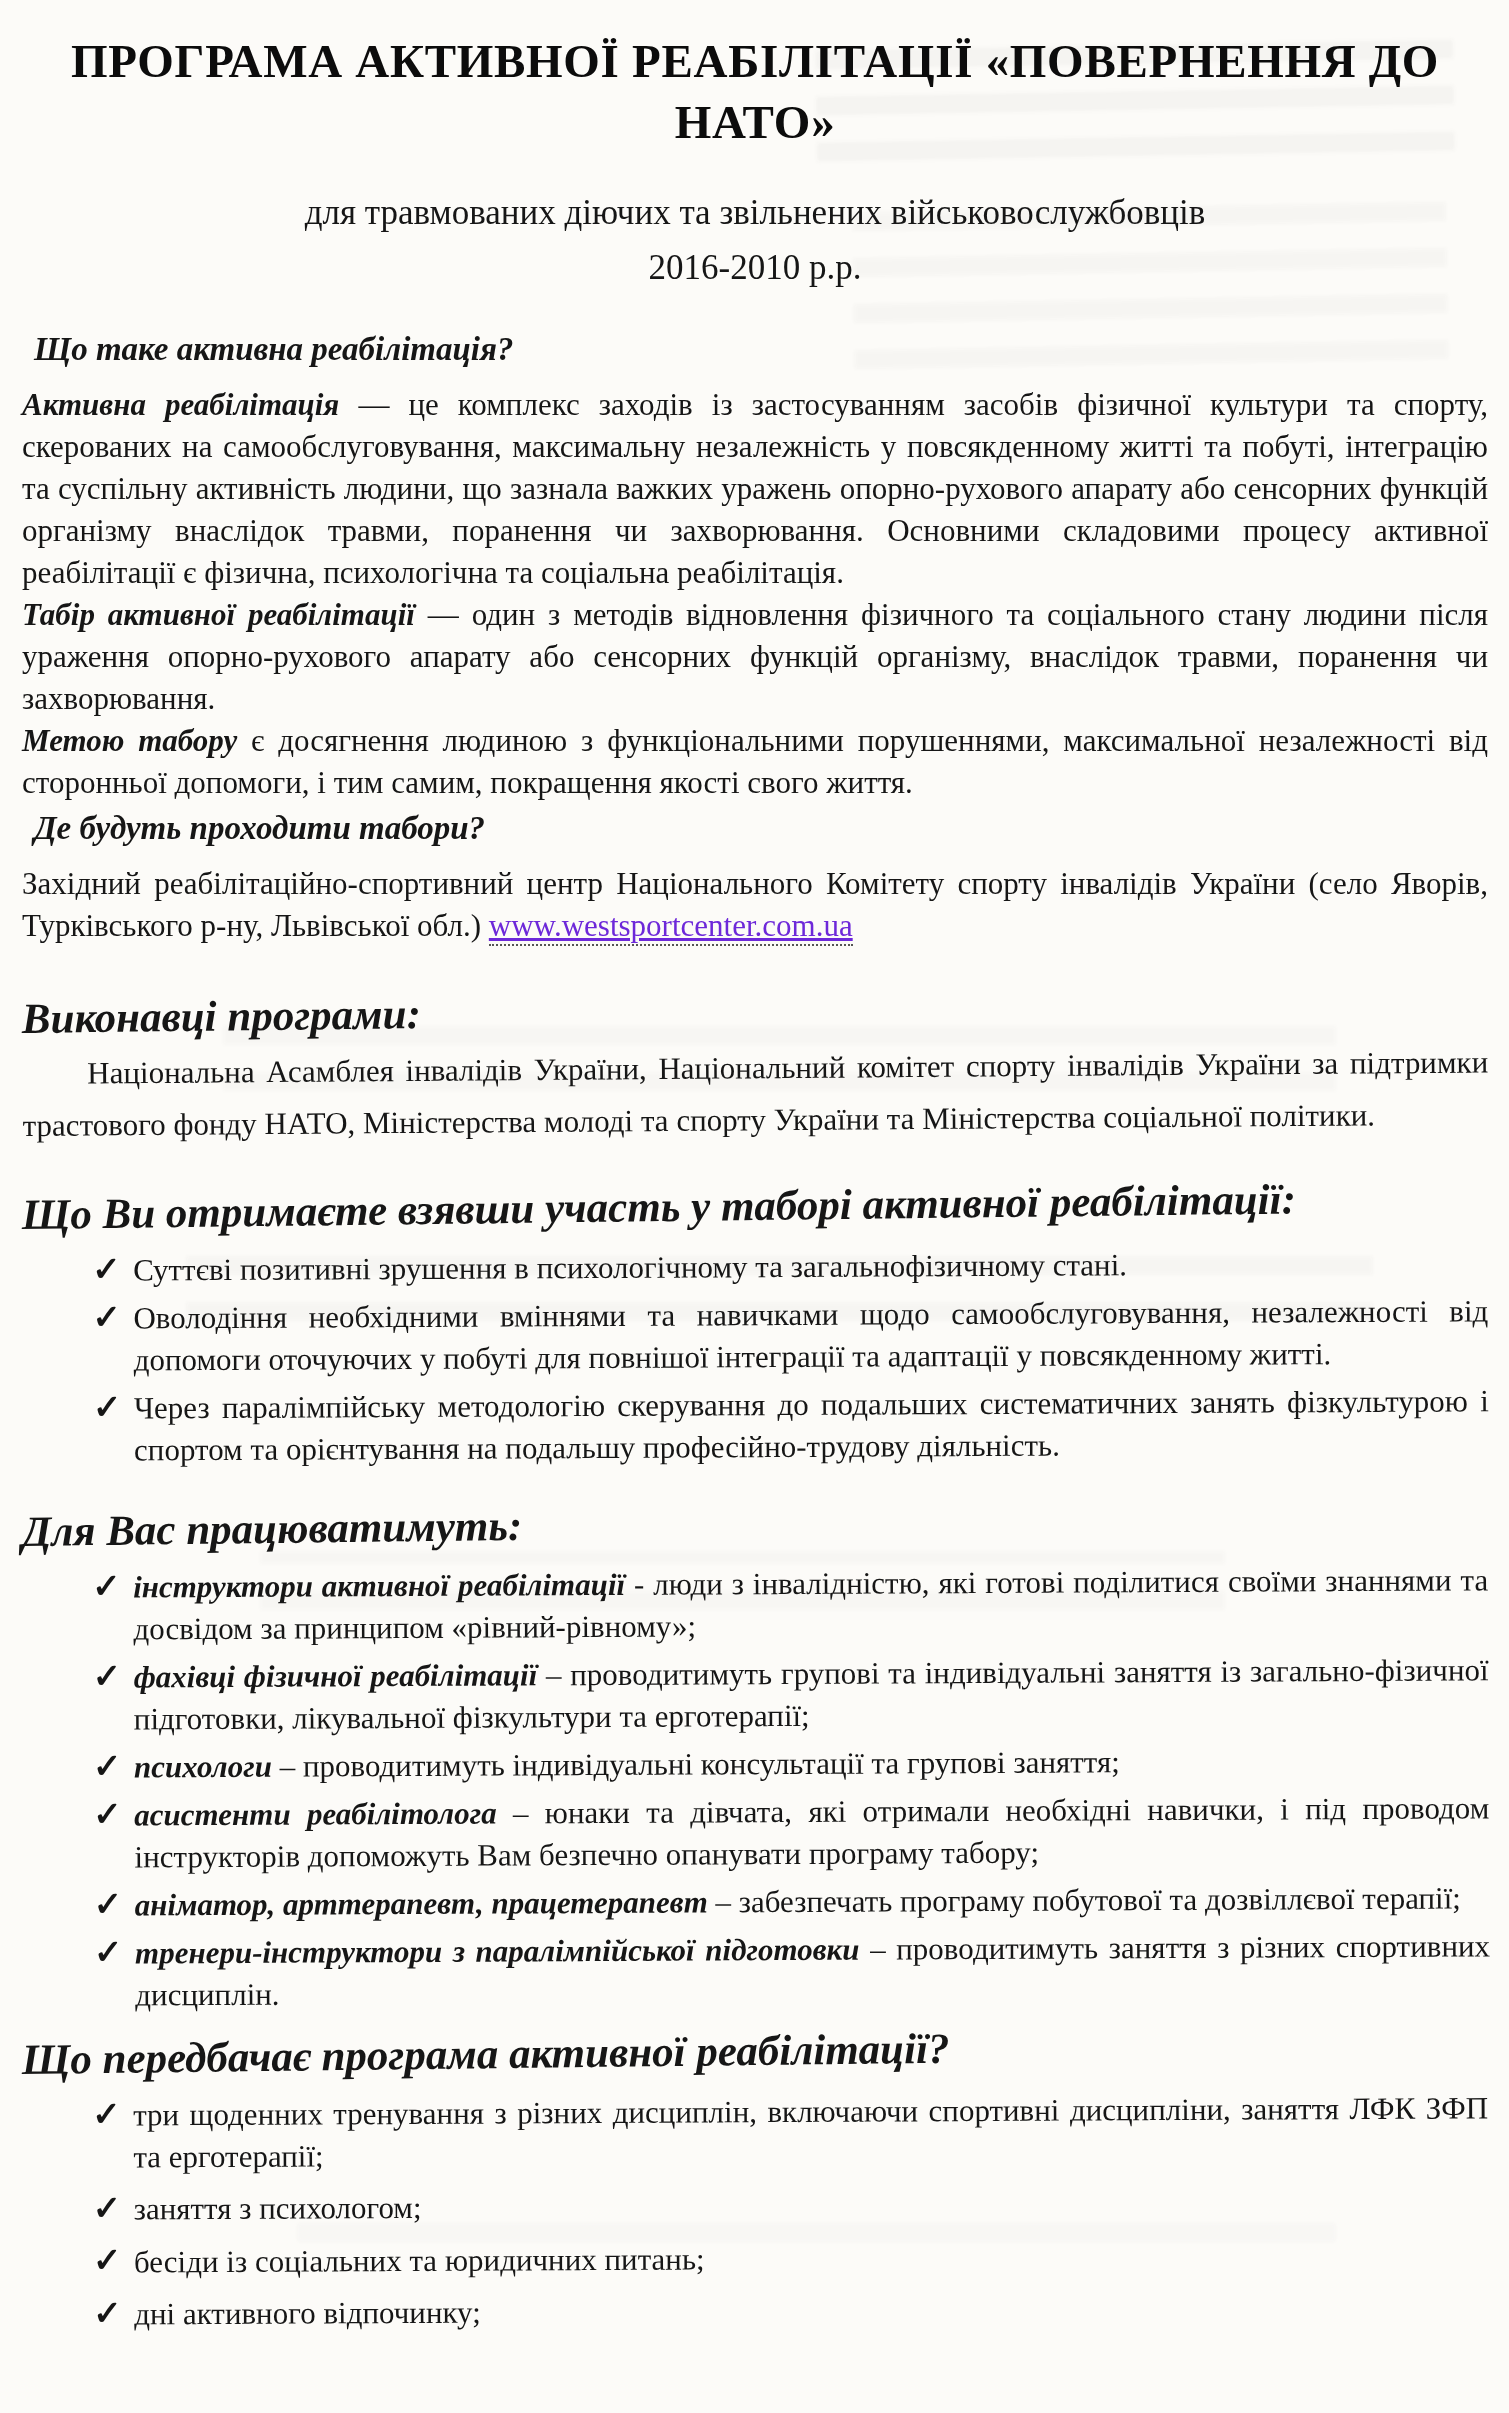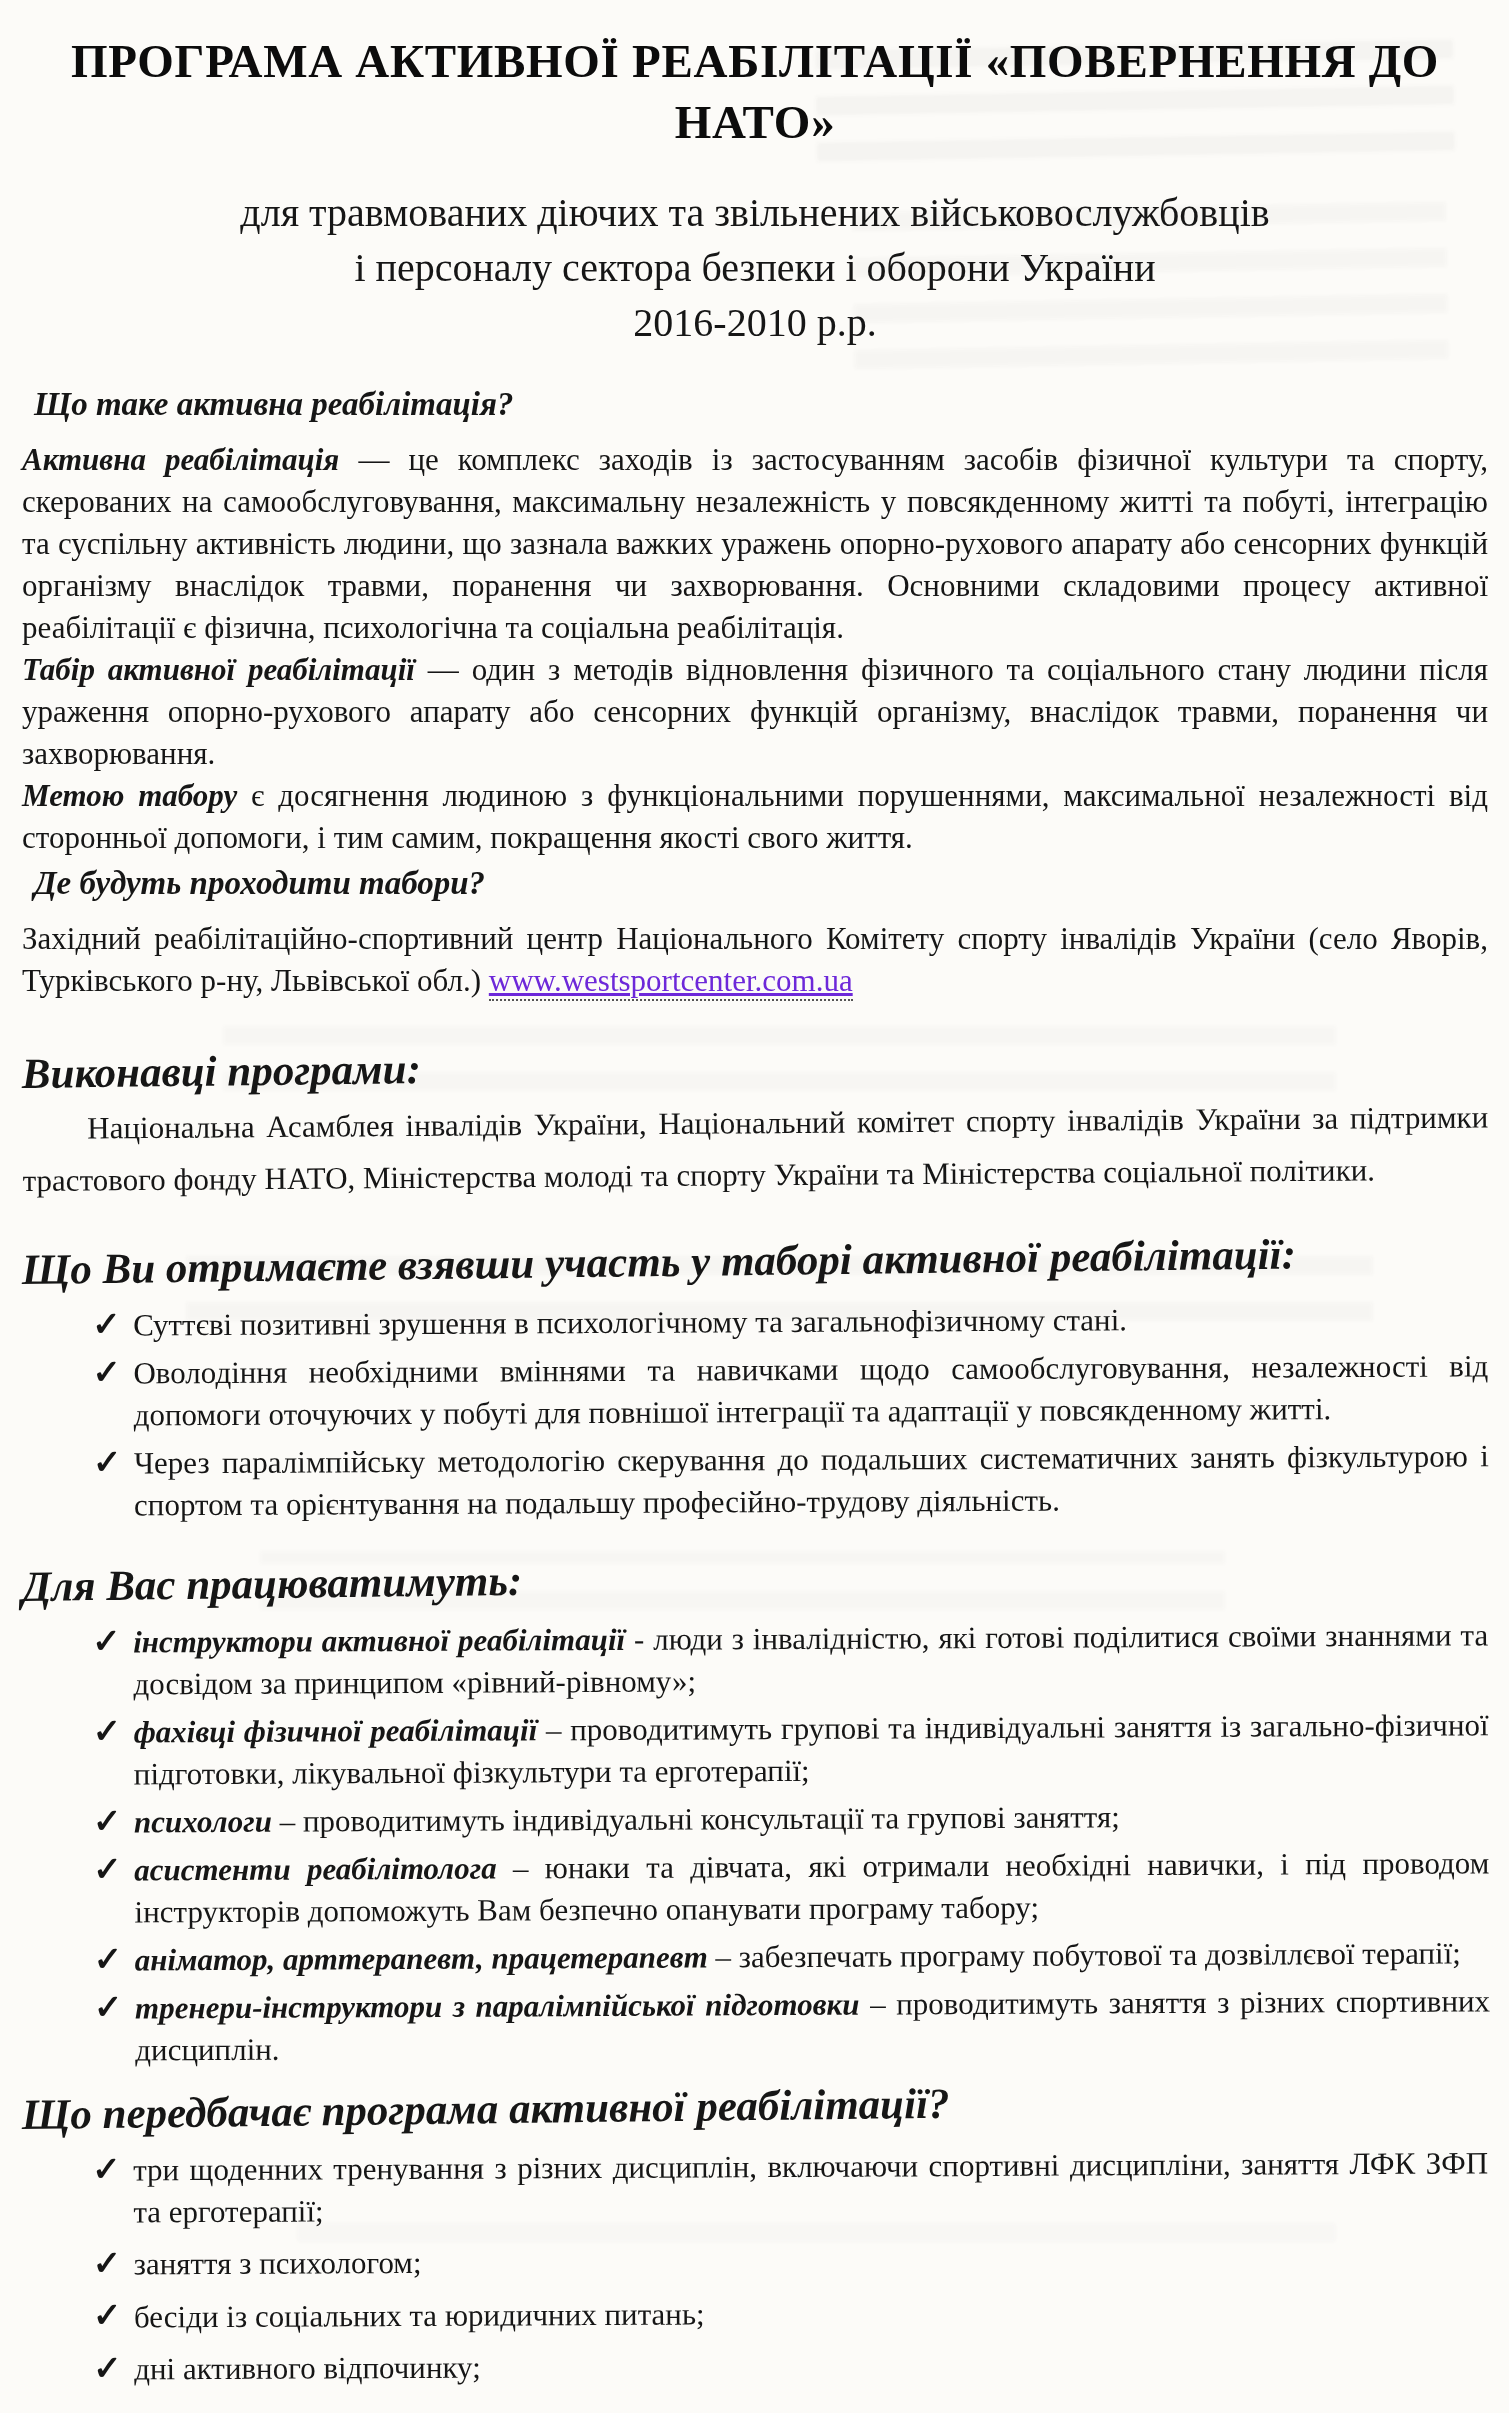--- a/index.html
+++ b/index.html
@@ -5,21 +5,21 @@
   html,body{margin:0;padding:0;background:#777;}
   .page{
     position:relative; width:1510px; height:2413px; overflow:hidden;
     background:#fcfbf8; color:#161616;
     font-family:"Liberation Serif", serif;
   }
   .content{padding:0 22px 0 22px; position:relative; z-index:2;}
 
   .title{font-size:47px; line-height:61px; font-weight:bold; text-align:center; color:#0c0c0c; letter-spacing:0.7px;}
   .title .tline{display:block;}
-  .subtitle{margin-top:4.5px; font-size:40px; line-height:55px; text-align:center;}
+  .subtitle{margin-top:4.5px; font-size:35px; line-height:55px; text-align:center;}
 
   .h-small{font-size:33px; line-height:46px; font-weight:bold; font-style:italic; margin:12px;}
   .h-small.first{margin-top:31px;}
   .h-small.where{margin-top:1.5px;}
 
   .body-p{margin:0; font-size:31px; line-height:42px; text-align:justify;}
   .lead{font-weight:bold; font-style:italic;}
 
   .link{color:#6d28d9; text-decoration:underline; border-bottom:2.2px dotted #555; padding-bottom:0.7px; cursor:pointer;}
 
@@ -63,21 +63,20 @@
 
   <div class="content">
 
     <h1 class="title">
       <span class="tline">ПРОГРАМА АКТИВНОЇ РЕАБІЛІТАЦІЇ «ПОВЕРНЕННЯ ДО</span>
       <span class="tline">НАТО»</span>
     </h1>
 
     <div class="subtitle">
       <div>для травмованих діючих та звільнених військовослужбовців</div>
-      <div>і персоналу сектора безпеки і оборони України</div>
       <div>2016-2010 р.р.</div>
     </div>
 
     <h2 class="h-small first">Що таке активна реабілітація?</h2>
 
     <p class="body-p"><span class="lead">Активна реабілітація</span><span> — це комплекс заходів із застосуванням засобів фізичної культури та спорту, скерованих на самообслуговування, максимальну незалежність у повсякденному житті та побуті, інтеграцію та суспільну активність людини, що зазнала важких уражень опорно-рухового апарату або сенсорних функцій організму внаслідок травми, поранення чи захворювання. Основними складовими процесу активної реабілітації є фізична, психологічна та соціальна реабілітація.</span></p>
 
     <p class="body-p"><span class="lead">Табір активної реабілітації</span><span> — один з методів відновлення фізичного та соціального стану людини після ураження опорно-рухового апарату або сенсорних функцій організму, внаслідок травми, поранення чи захворювання.</span></p>
 
     <p class="body-p"><span class="lead">Метою табору</span><span> є досягнення людиною з функціональними порушеннями, максимальної незалежності від сторонньої допомоги, і тим самим, покращення якості свого життя.</span></p>

